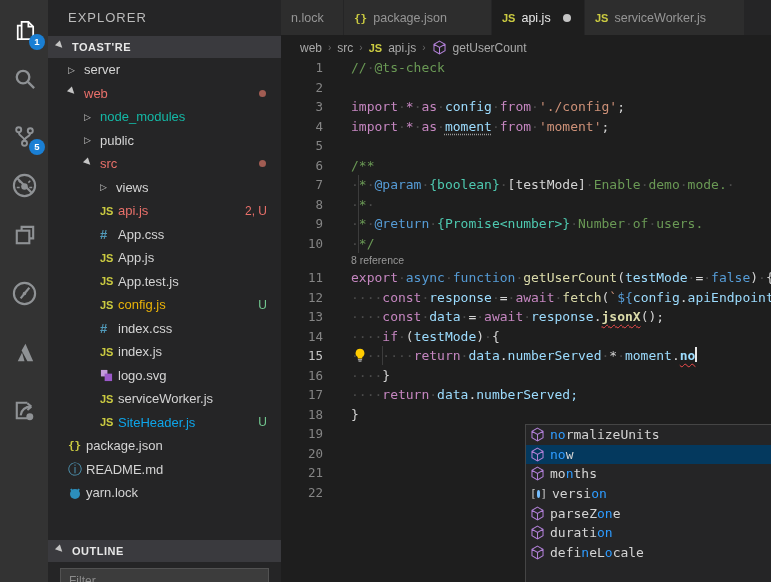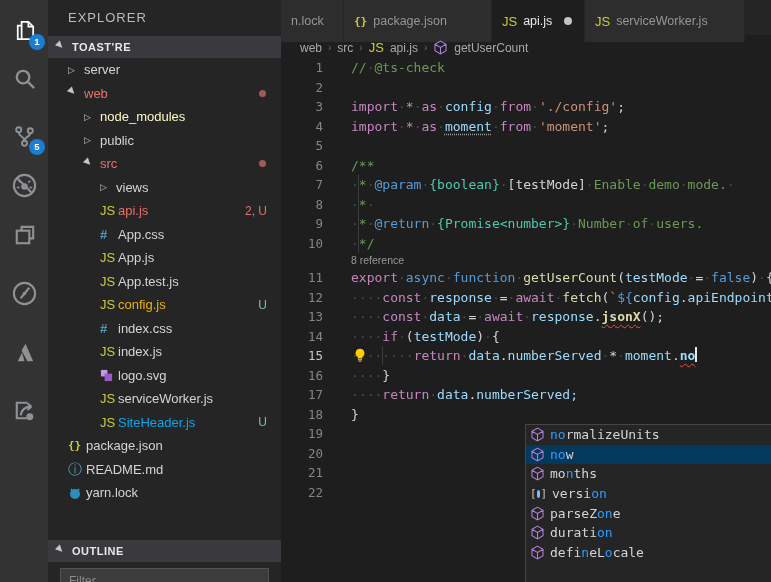--- a/index.html
+++ b/index.html
@@ -23,34 +23,34 @@
   .sb-section { position:relative; height:22px; line-height:22px; background:#3a3a3e; padding-left:8px;
                 font-size:11px; font-weight:bold; color:#e7e7e7; letter-spacing:0.5px; display:flex; align-items:center; }
   .tree { position:absolute; left:0; top:58px; width:233px; }
   .row { position:relative; height:23.5px; display:flex; align-items:center; font-size:13px; color:#d4d4d4; }
   .tw { display:inline-block; width:16px; color:#c5c5c5; font-size:9px; text-align:left; flex:none; }
   .tw.exp { transform:rotate(45deg); transform-origin:40% 50%; }
   .fslot { display:inline-flex; width:18px; justify-content:flex-start; align-items:center; flex:none; }
   .lbl { white-space:nowrap; }
   .gitbadge { position:absolute; right:14px; font-size:12px; }
   .mod-dot { position:absolute; right:15px; width:7px; height:7px; border-radius:50%; background:#a15c52; }
-  .fi-js { color:#cbcb41; font-weight:normal; font-size:13px; font-family:"Liberation Sans",sans-serif; }
+  .fi-js { color:#cbcb41; font-weight:bold; font-size:11px; font-family:"Liberation Sans",sans-serif; }
   .fi-css { color:#519aba; font-weight:bold; font-size:13px; }
   .fi-json { color:#cbcb41; font-weight:bold; font-size:11px; font-family:"DejaVu Sans Mono",monospace; }
   .fi-info { color:#519aba; font-size:14px; line-height:14px; }
   .outline-sec { position:absolute; left:0; top:540px; width:233px; }
   .filter-box { position:absolute; left:12px; top:568px; width:209px; height:26px; background:#3c3c3c;
                 border:1px solid #525252; color:#969696; font-size:12px; padding:0 8px;
                 font-family:"Liberation Sans",sans-serif; outline:none; }
   .filter-box::placeholder { color:#8b8b8b; }
 
   
   .editorgroup { position:absolute; left:281px; top:0; width:490px; height:582px; background:#1e1e1e; }
   .tabstrip { position:absolute; left:0; top:0; width:490px; height:35px; background:#252526; display:flex; }
-  .tab { height:42px; display:flex; align-items:center; gap:6px; padding:0 10px; background:#2d2d2d;
+  .tab { height:35px; display:flex; align-items:center; gap:6px; padding:0 10px; background:#2d2d2d;
          border-right:1px solid #252526; font-size:12.5px; color:#969696; flex:none; overflow:hidden; white-space:nowrap; }
   .tab.active { background:#1e1e1e; color:#e8e8e8; }
   .dirty-dot { width:8px; height:8px; border-radius:50%; background:#c4c4c4; margin-left:6px; flex:none; }
   .breadcrumb { position:absolute; left:0; top:35px; width:490px; height:25px; display:flex; align-items:center;
                 padding-left:19px; gap:6px; font-size:12px; color:#a9a9a9; white-space:nowrap; }
   .bc-sep { color:#6a6a6a; font-size:10px; }
 
   
   .codewrap { position:absolute; left:0; top:58px; width:490px; height:524px; overflow:hidden;
               font-family:"DejaVu Sans Mono",monospace; font-size:13px; }
@@ -159,21 +159,21 @@
           <span class="tw">▷</span>
           <span class="lbl">server</span>
         </div>
         <div class="row" style="padding-left: 20px;">
           <span class="tw exp">▶</span>
           <span class="lbl" style="color:#e9706a">web</span>
           <span class="mod-dot"></span>
         </div>
         <div class="row" style="padding-left: 36px;">
           <span class="tw">▷</span>
-          <span class="lbl" style="color:#fef9c3">node_modules</span>
+          <span class="lbl" style="color:#14b8a6">node_modules</span>
         </div>
         <div class="row" style="padding-left: 36px;">
           <span class="tw">▷</span>
           <span class="lbl">public</span>
         </div>
         <div class="row" style="padding-left: 36px;">
           <span class="tw exp">▶</span>
           <span class="lbl" style="color:#e9706a">src</span>
           <span class="mod-dot"></span>
         </div>

